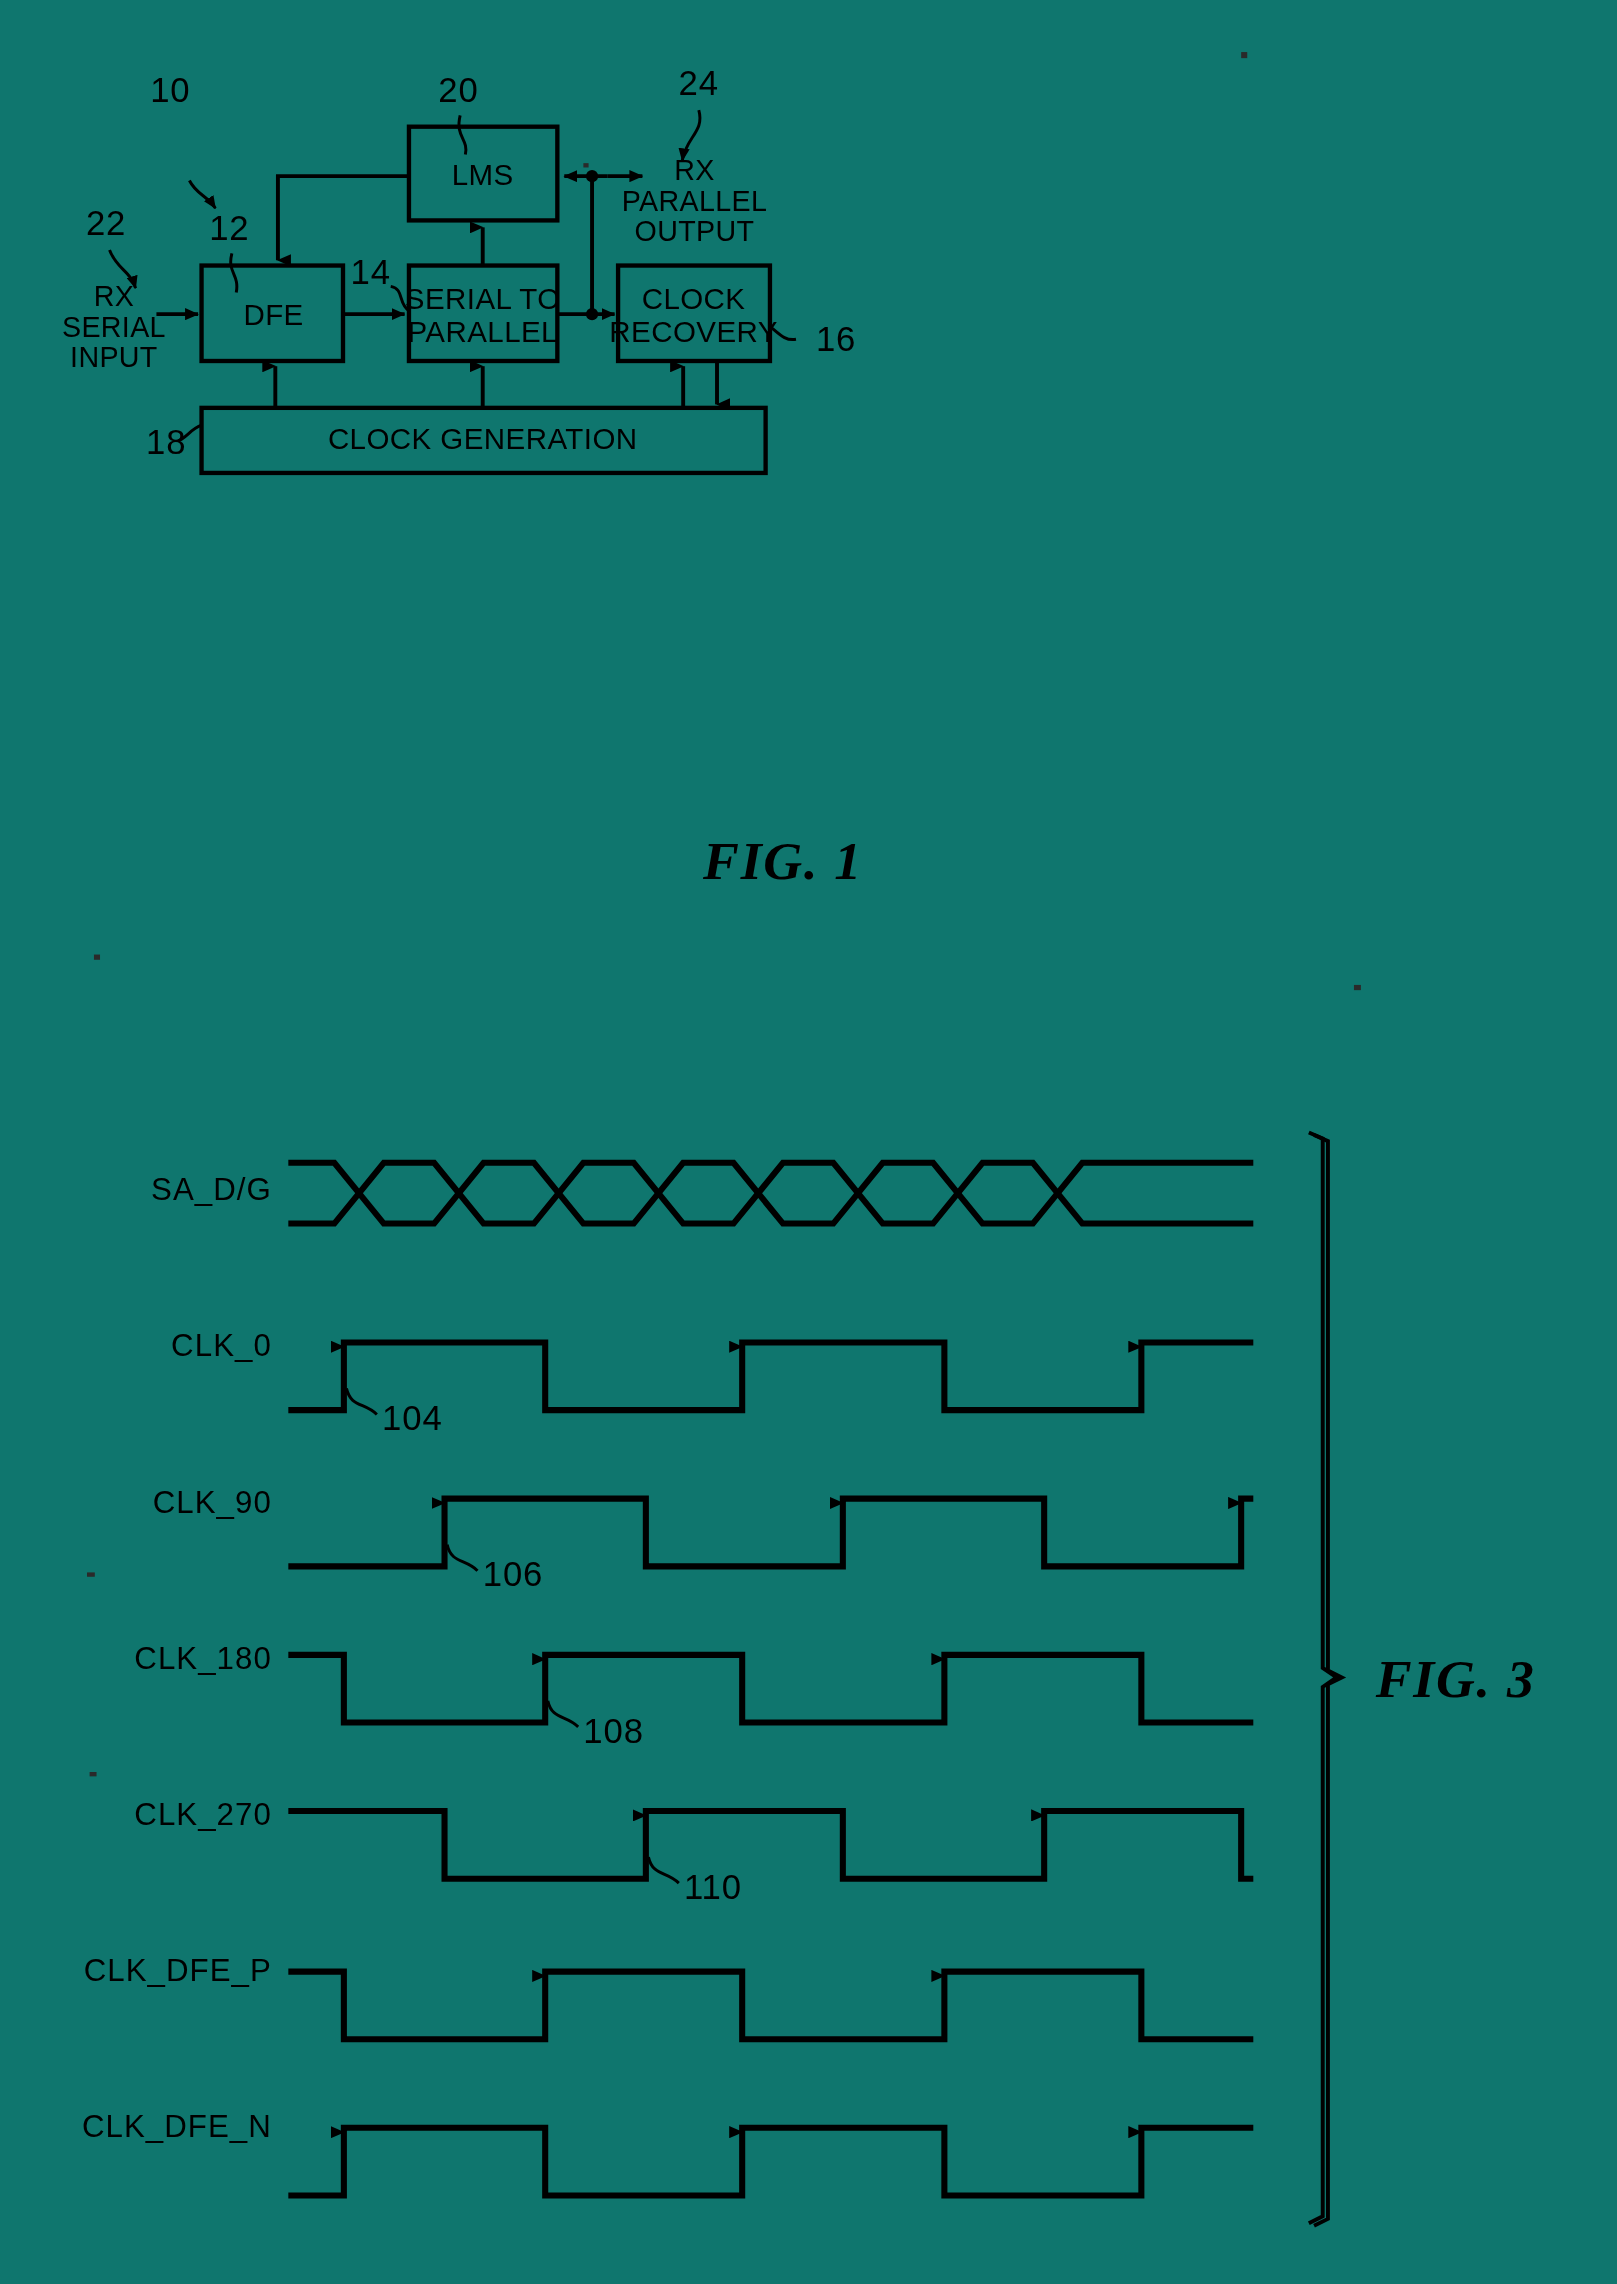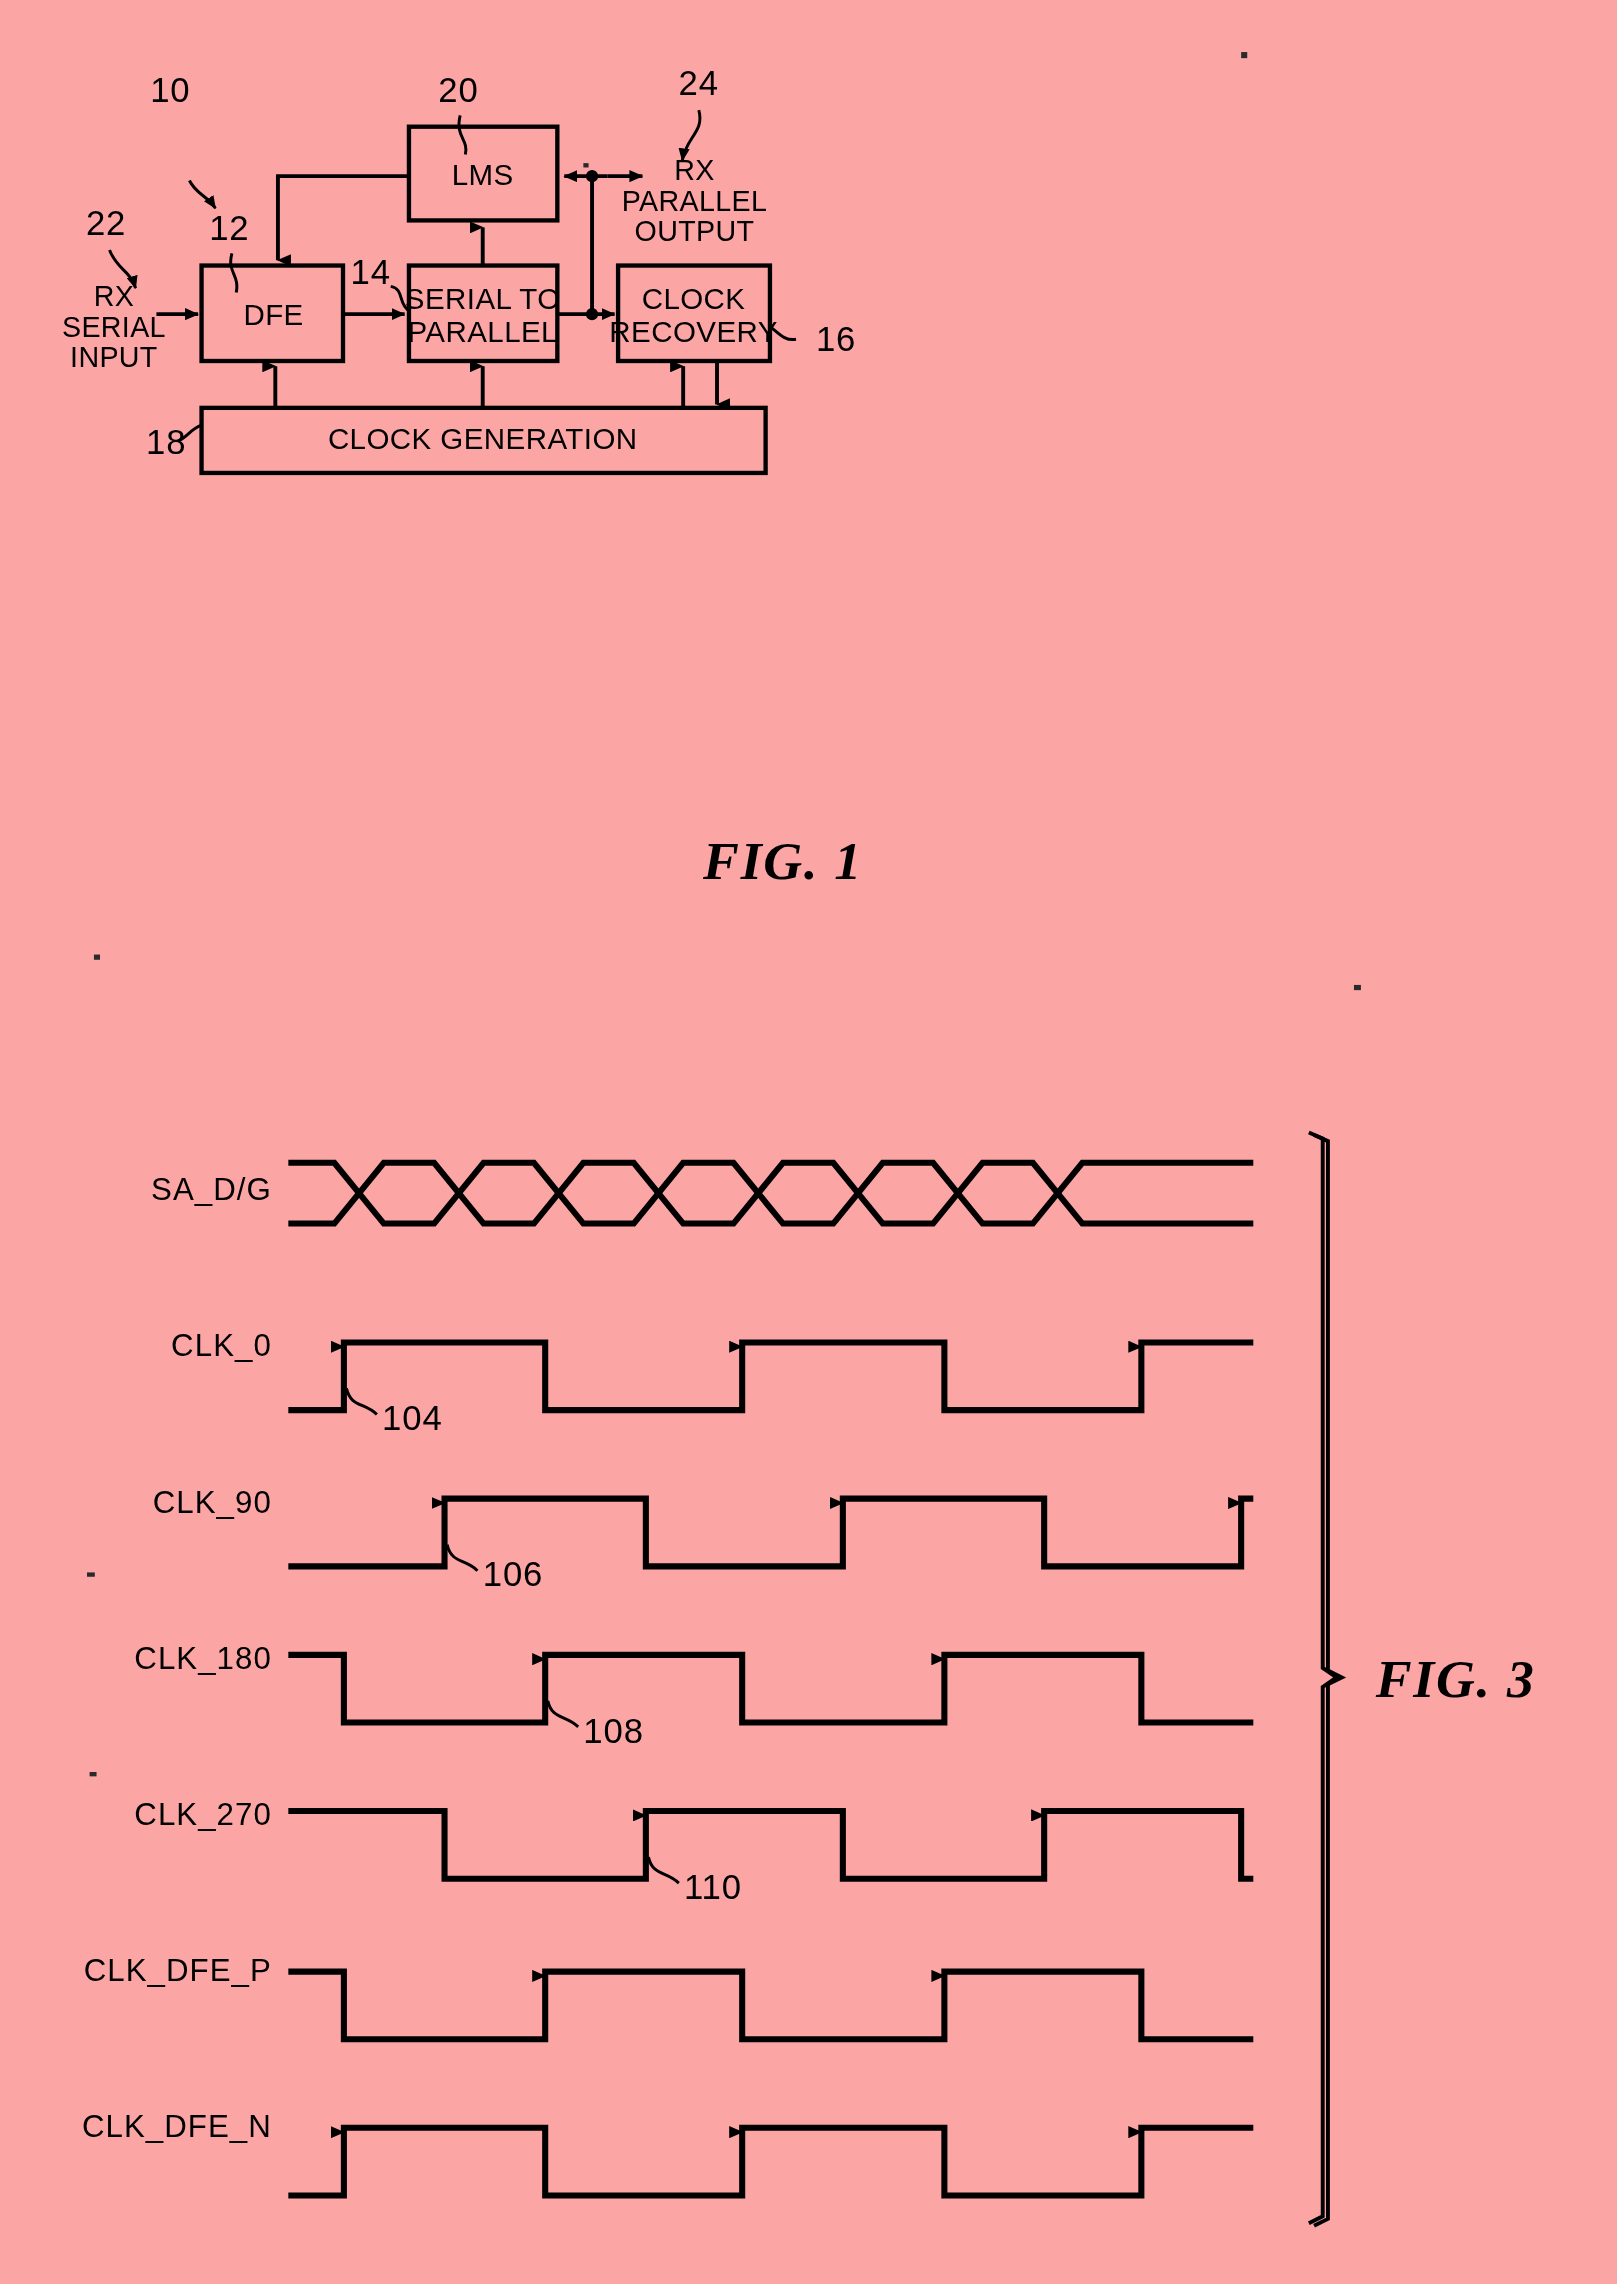--- a/index.html
+++ b/index.html
@@ -11,21 +11,21 @@
     width: 1618px;
     height: 2284px;
     position: relative;
     font-family: "Liberation Sans", sans-serif;
     color: #000000;
     overflow: hidden;
   }
   .sheet {
     position: absolute;
     inset: 0;
-    background: #fca5a5;
+    background: #0f766e;
   }
   svg.figure {
     position: absolute;
     left: 0;
     top: 0;
     width: 1618px;
     height: 2284px;
   }
   text {
     fill: #000000;

